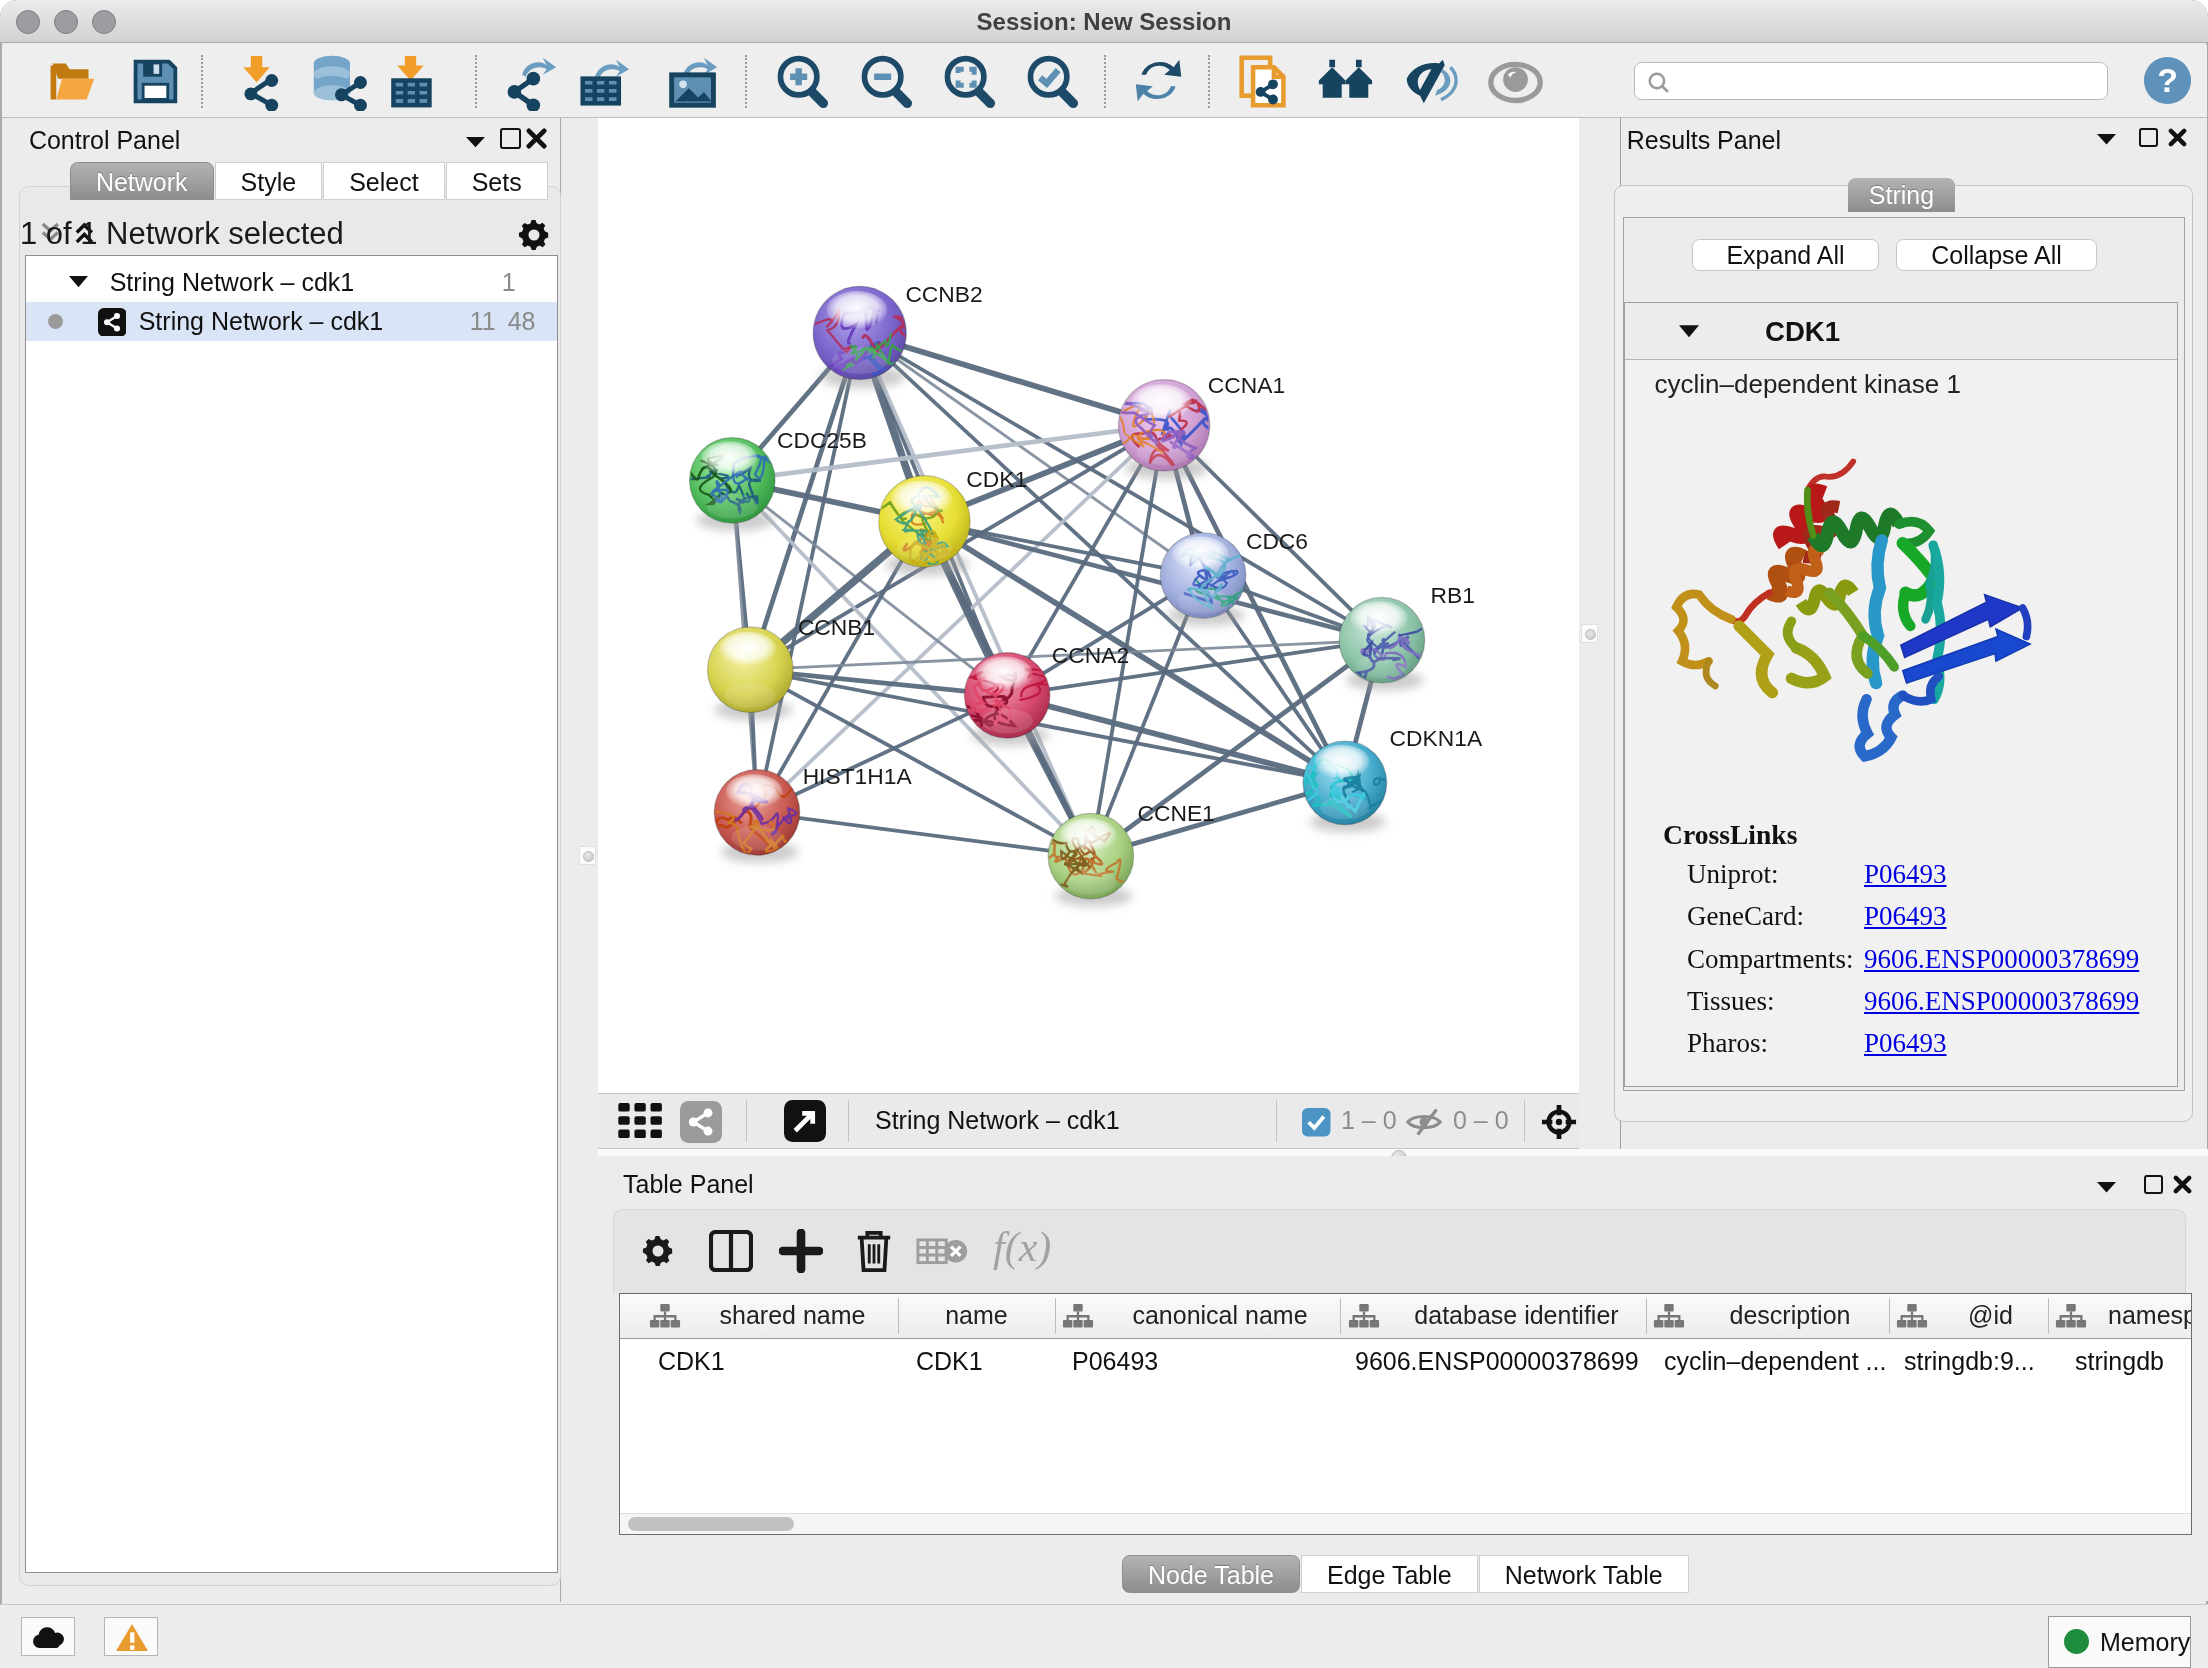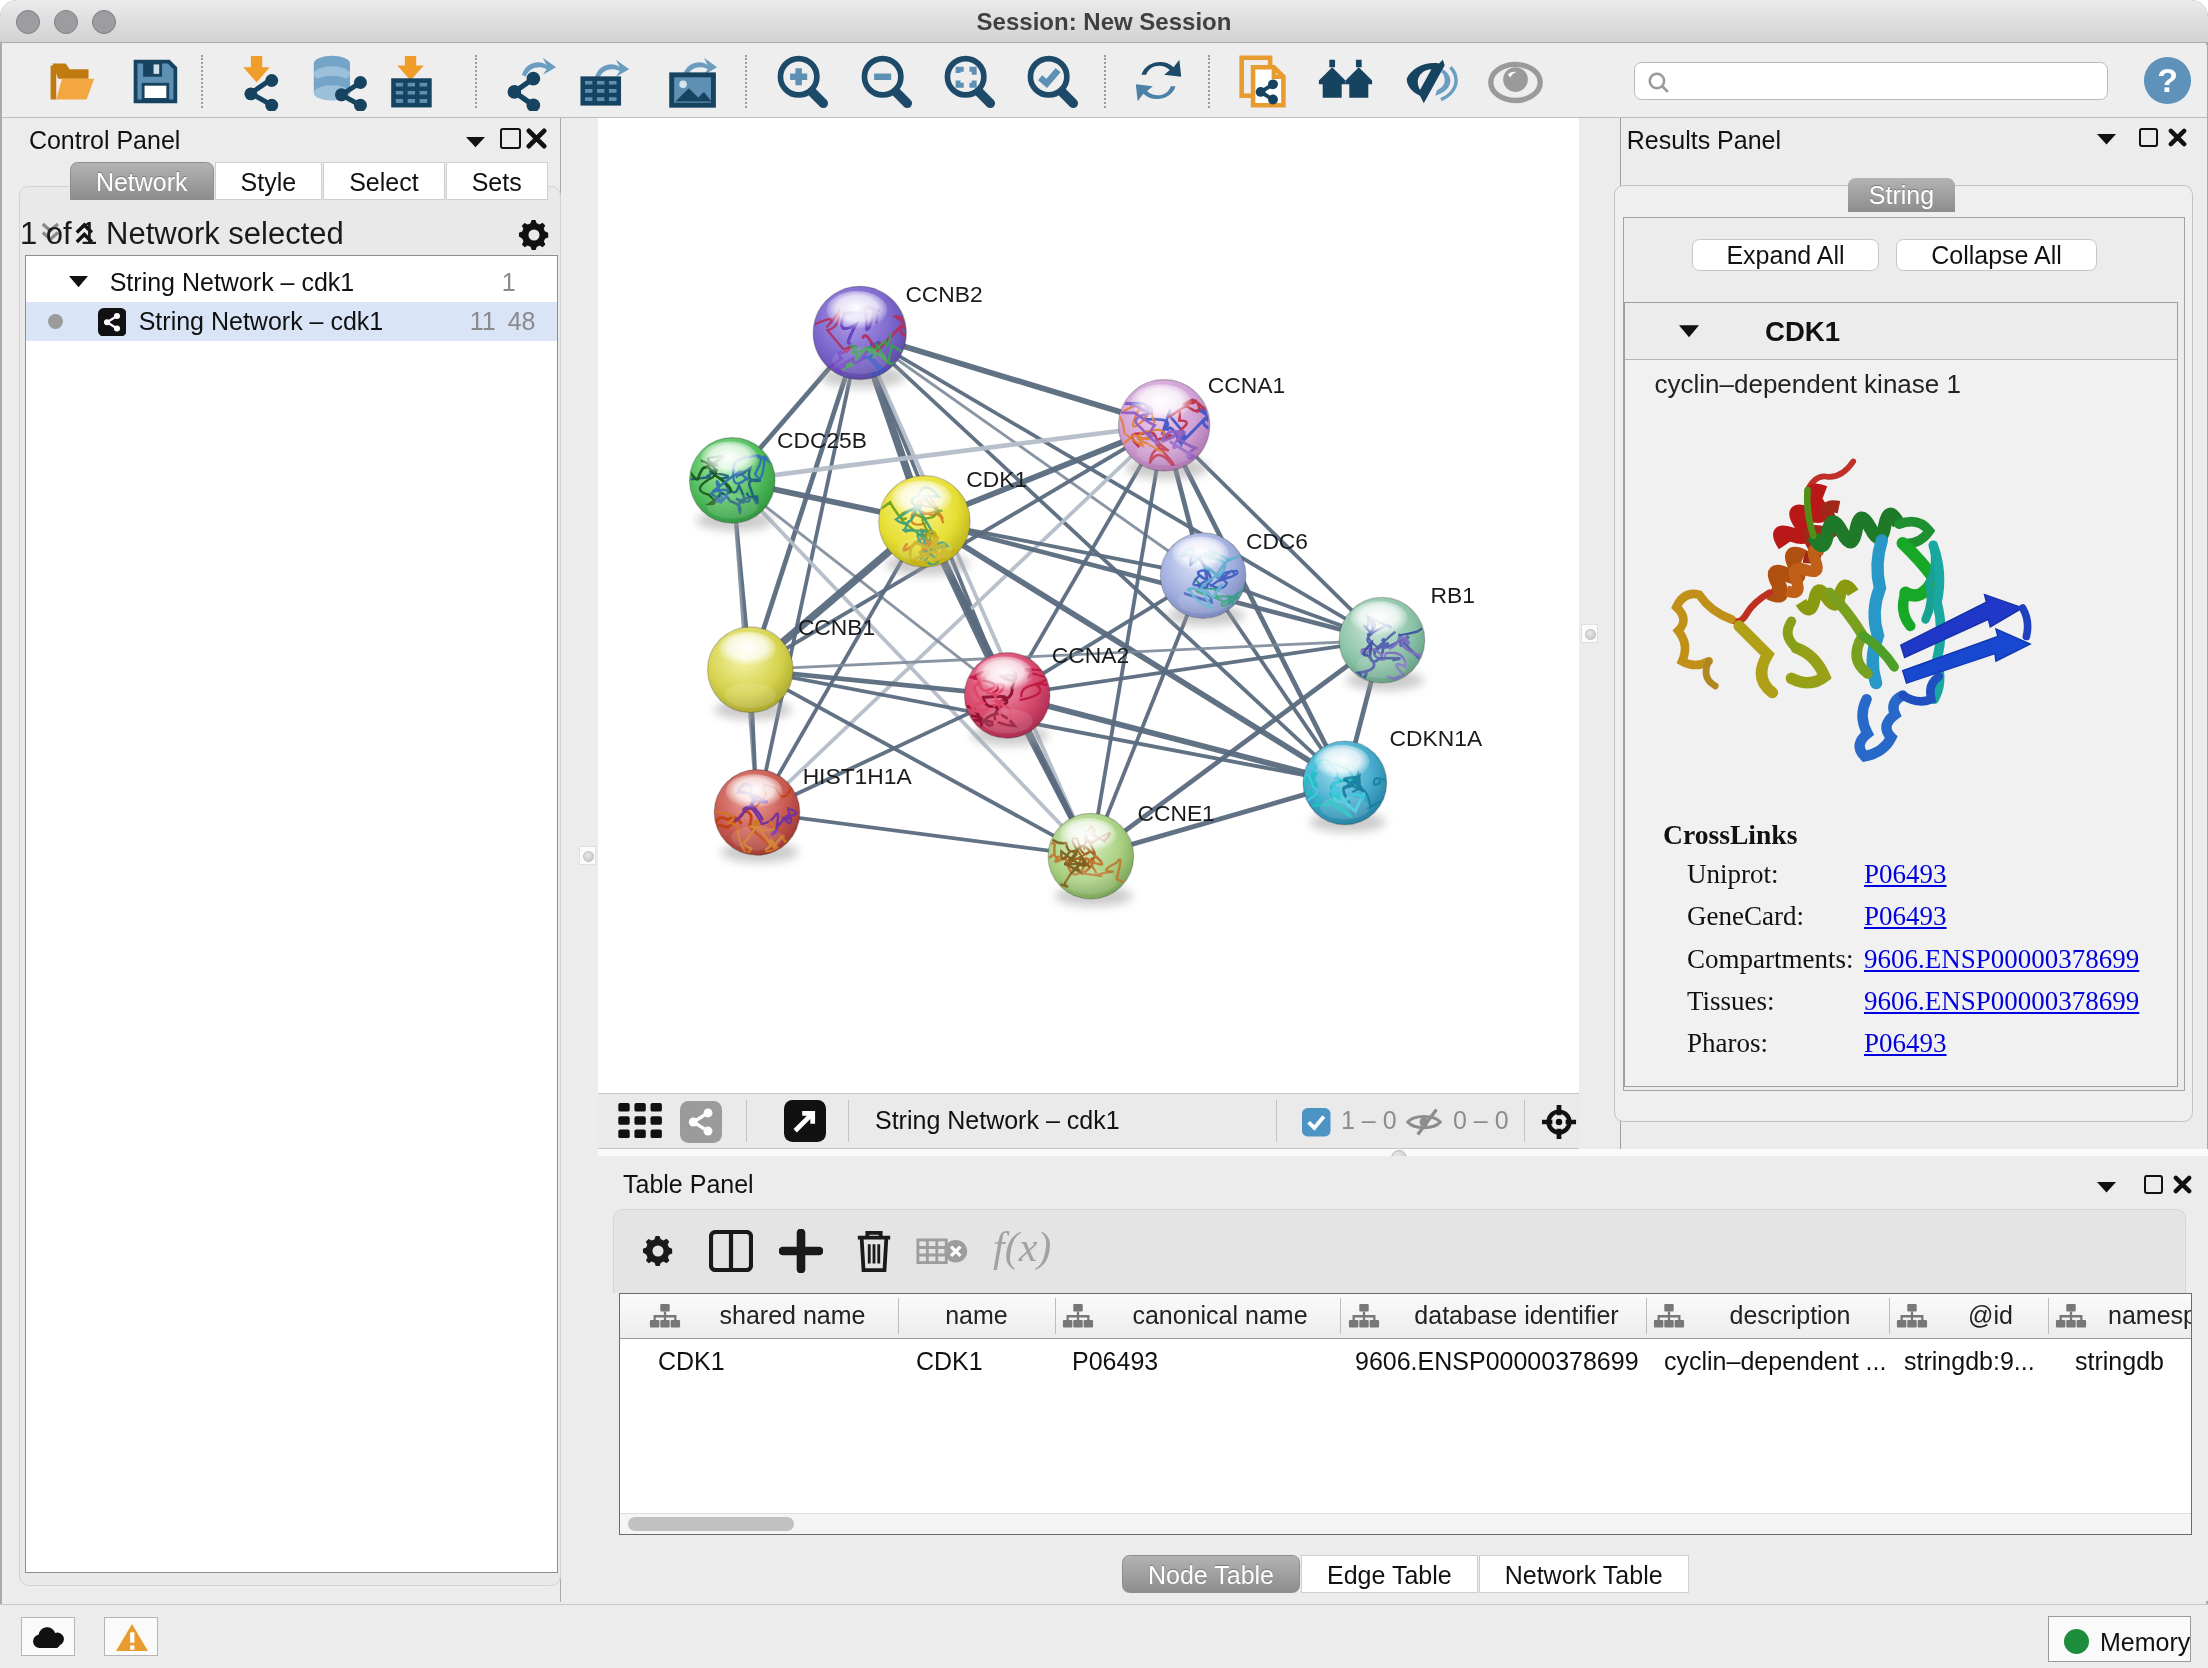--- a/index.html
+++ b/index.html
@@ -59,21 +59,21 @@
 .th { position:absolute; top:0; height:43px; line-height:43px; font-size:25px; color:#222; text-align:center; }
 .thsep { position:absolute; top:3.8px; height:36px; width:0; border-left:1.9px solid #bdbdbd; }
 .td { position:absolute; top:53px; font-size:25px; color:#111; }
 #hscroll { position:absolute; left:0; bottom:0; width:100%; height:21px; background:#f5f5f5; border-top:1px solid #ddd; }
 #hthumb { position:absolute; left:7.6px; top:2.9px; width:166px; height:14.3px; background:#c1c1c1; border-radius:7.6px; }
 #tptabs { position:absolute; left:524px; top:399px; height:44px; white-space:nowrap; }
 
 
 #status { position:absolute; left:0; top:1604px; width:2208px; height:65px; background:#ececec; border-top:1.9px solid #c9c9c9; }
 .sbtn { position:absolute; background:#fafafa; border:1.9px solid #b5b5b5; }
-#membtn { position:absolute; left:2048px; top:10.5px; width:143px; height:46px; background:#fafafa; border:1.9px solid #9a9a9a; font-size:25px; color:#111; }
+#membtn { position:absolute; left:2048px; top:10.5px; width:143px; height:52px; background:#fafafa; border:1.9px solid #9a9a9a; font-size:25px; color:#111; }
 </style>
 </head>
 <body>
 <div id="win">
   <div id="titlebar">
     <div class="tl" style="left:16px"></div>
     <div class="tl" style="left:54px"></div>
     <div class="tl" style="left:92px"></div>
     <div id="title">Session: New Session</div>
   </div>

